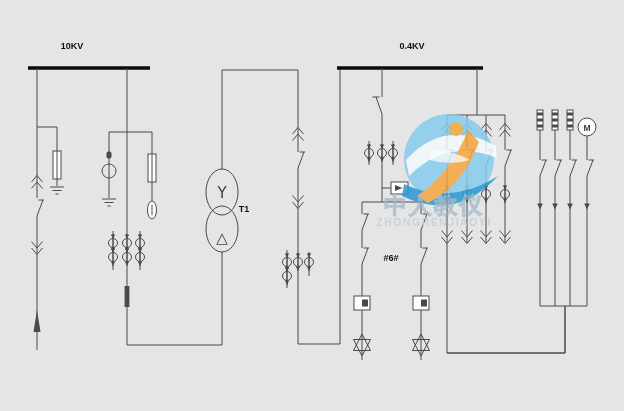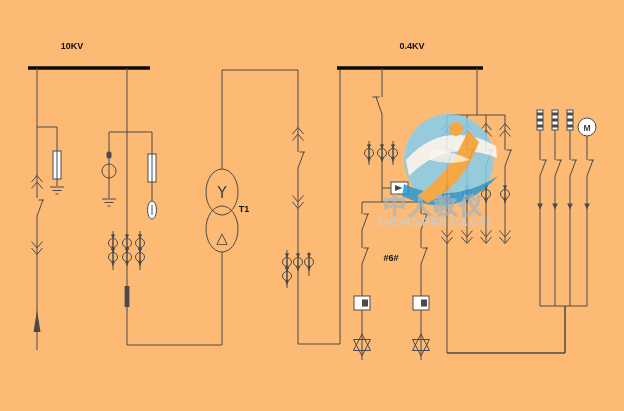--- a/index.html
+++ b/index.html
@@ -1,16 +1,16 @@
 <!DOCTYPE html>
 <html style="--line: #4a4a4a; --bus: #0a0a0a; --watermark_blue: #86cdee; --watermark_orange: #f4a63e; --watermark_dark_blue: #2898d3; --watermark_text: #9db4c6; --watermark_text2: #c2cfd8;"><head>
 <meta charset="utf-8">
 <style>
   html,body{margin:0;padding:0;background:#ffffff;}
-  .stage{width:624px;height:411px;position:relative;background:#fdba74;overflow:hidden;}
+  .stage{width:624px;height:411px;position:relative;background:#e5e5e5;overflow:hidden;}
   svg{display:block;}
   .ln{stroke:var(--line,#4a4a4a);fill:none;stroke-width:1;}
   .bus{stroke:var(--bus,#000);fill:none;stroke-width:3.5;}
   .fl{fill:var(--line,#4a4a4a);stroke:none;}
   .wb{fill:#ffffff;stroke:var(--line,#4a4a4a);stroke-width:1;}
   .nb{fill:none;stroke:var(--line,#4a4a4a);stroke-width:1;}
   .lbl{font:bold 9px "Liberation Sans",sans-serif;fill:#101010;text-anchor:middle;}
   .wind{font:15px "DejaVu Sans",sans-serif;fill:#3d3d3d;text-anchor:middle;}
   .mtxt{font:bold 8.5px "Liberation Sans",sans-serif;fill:#3d3d3d;text-anchor:middle;}
   .wm-cn{font:bold 23px "DejaVu Sans",sans-serif;fill:none;stroke:var(--watermark_text,#9db4c6);stroke-width:.9;text-anchor:middle;opacity:.8;letter-spacing:2px;}

